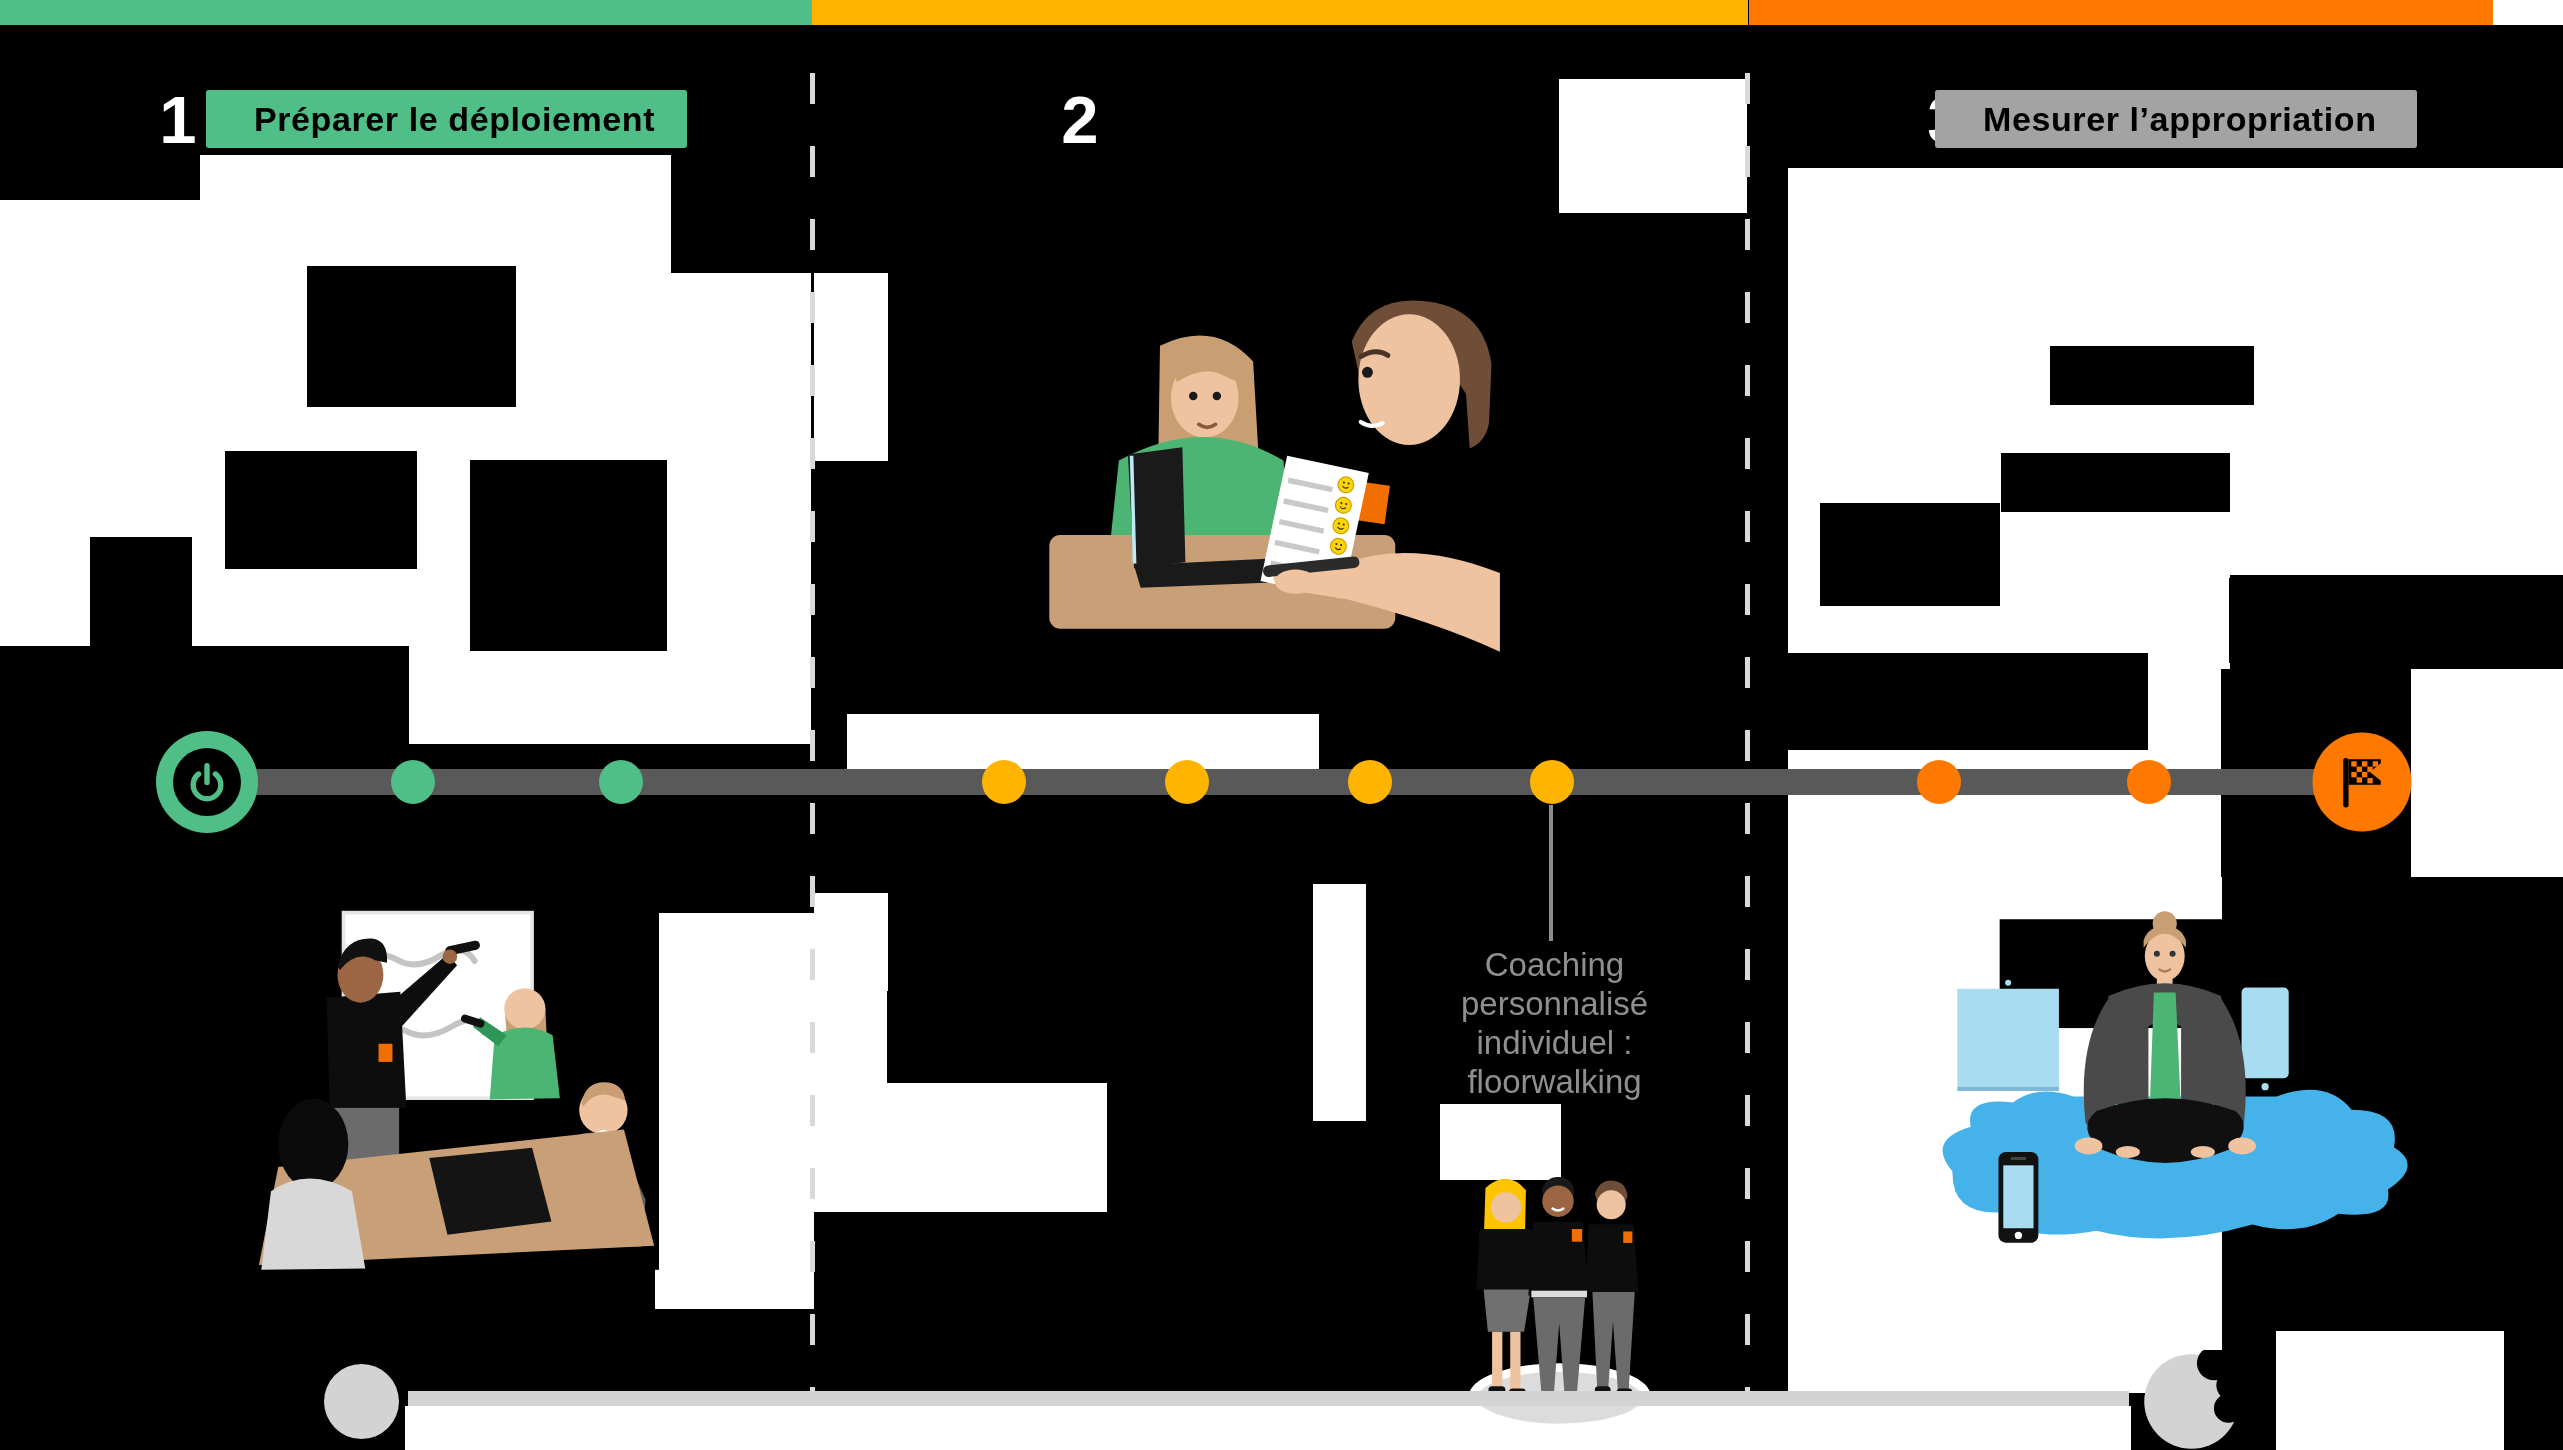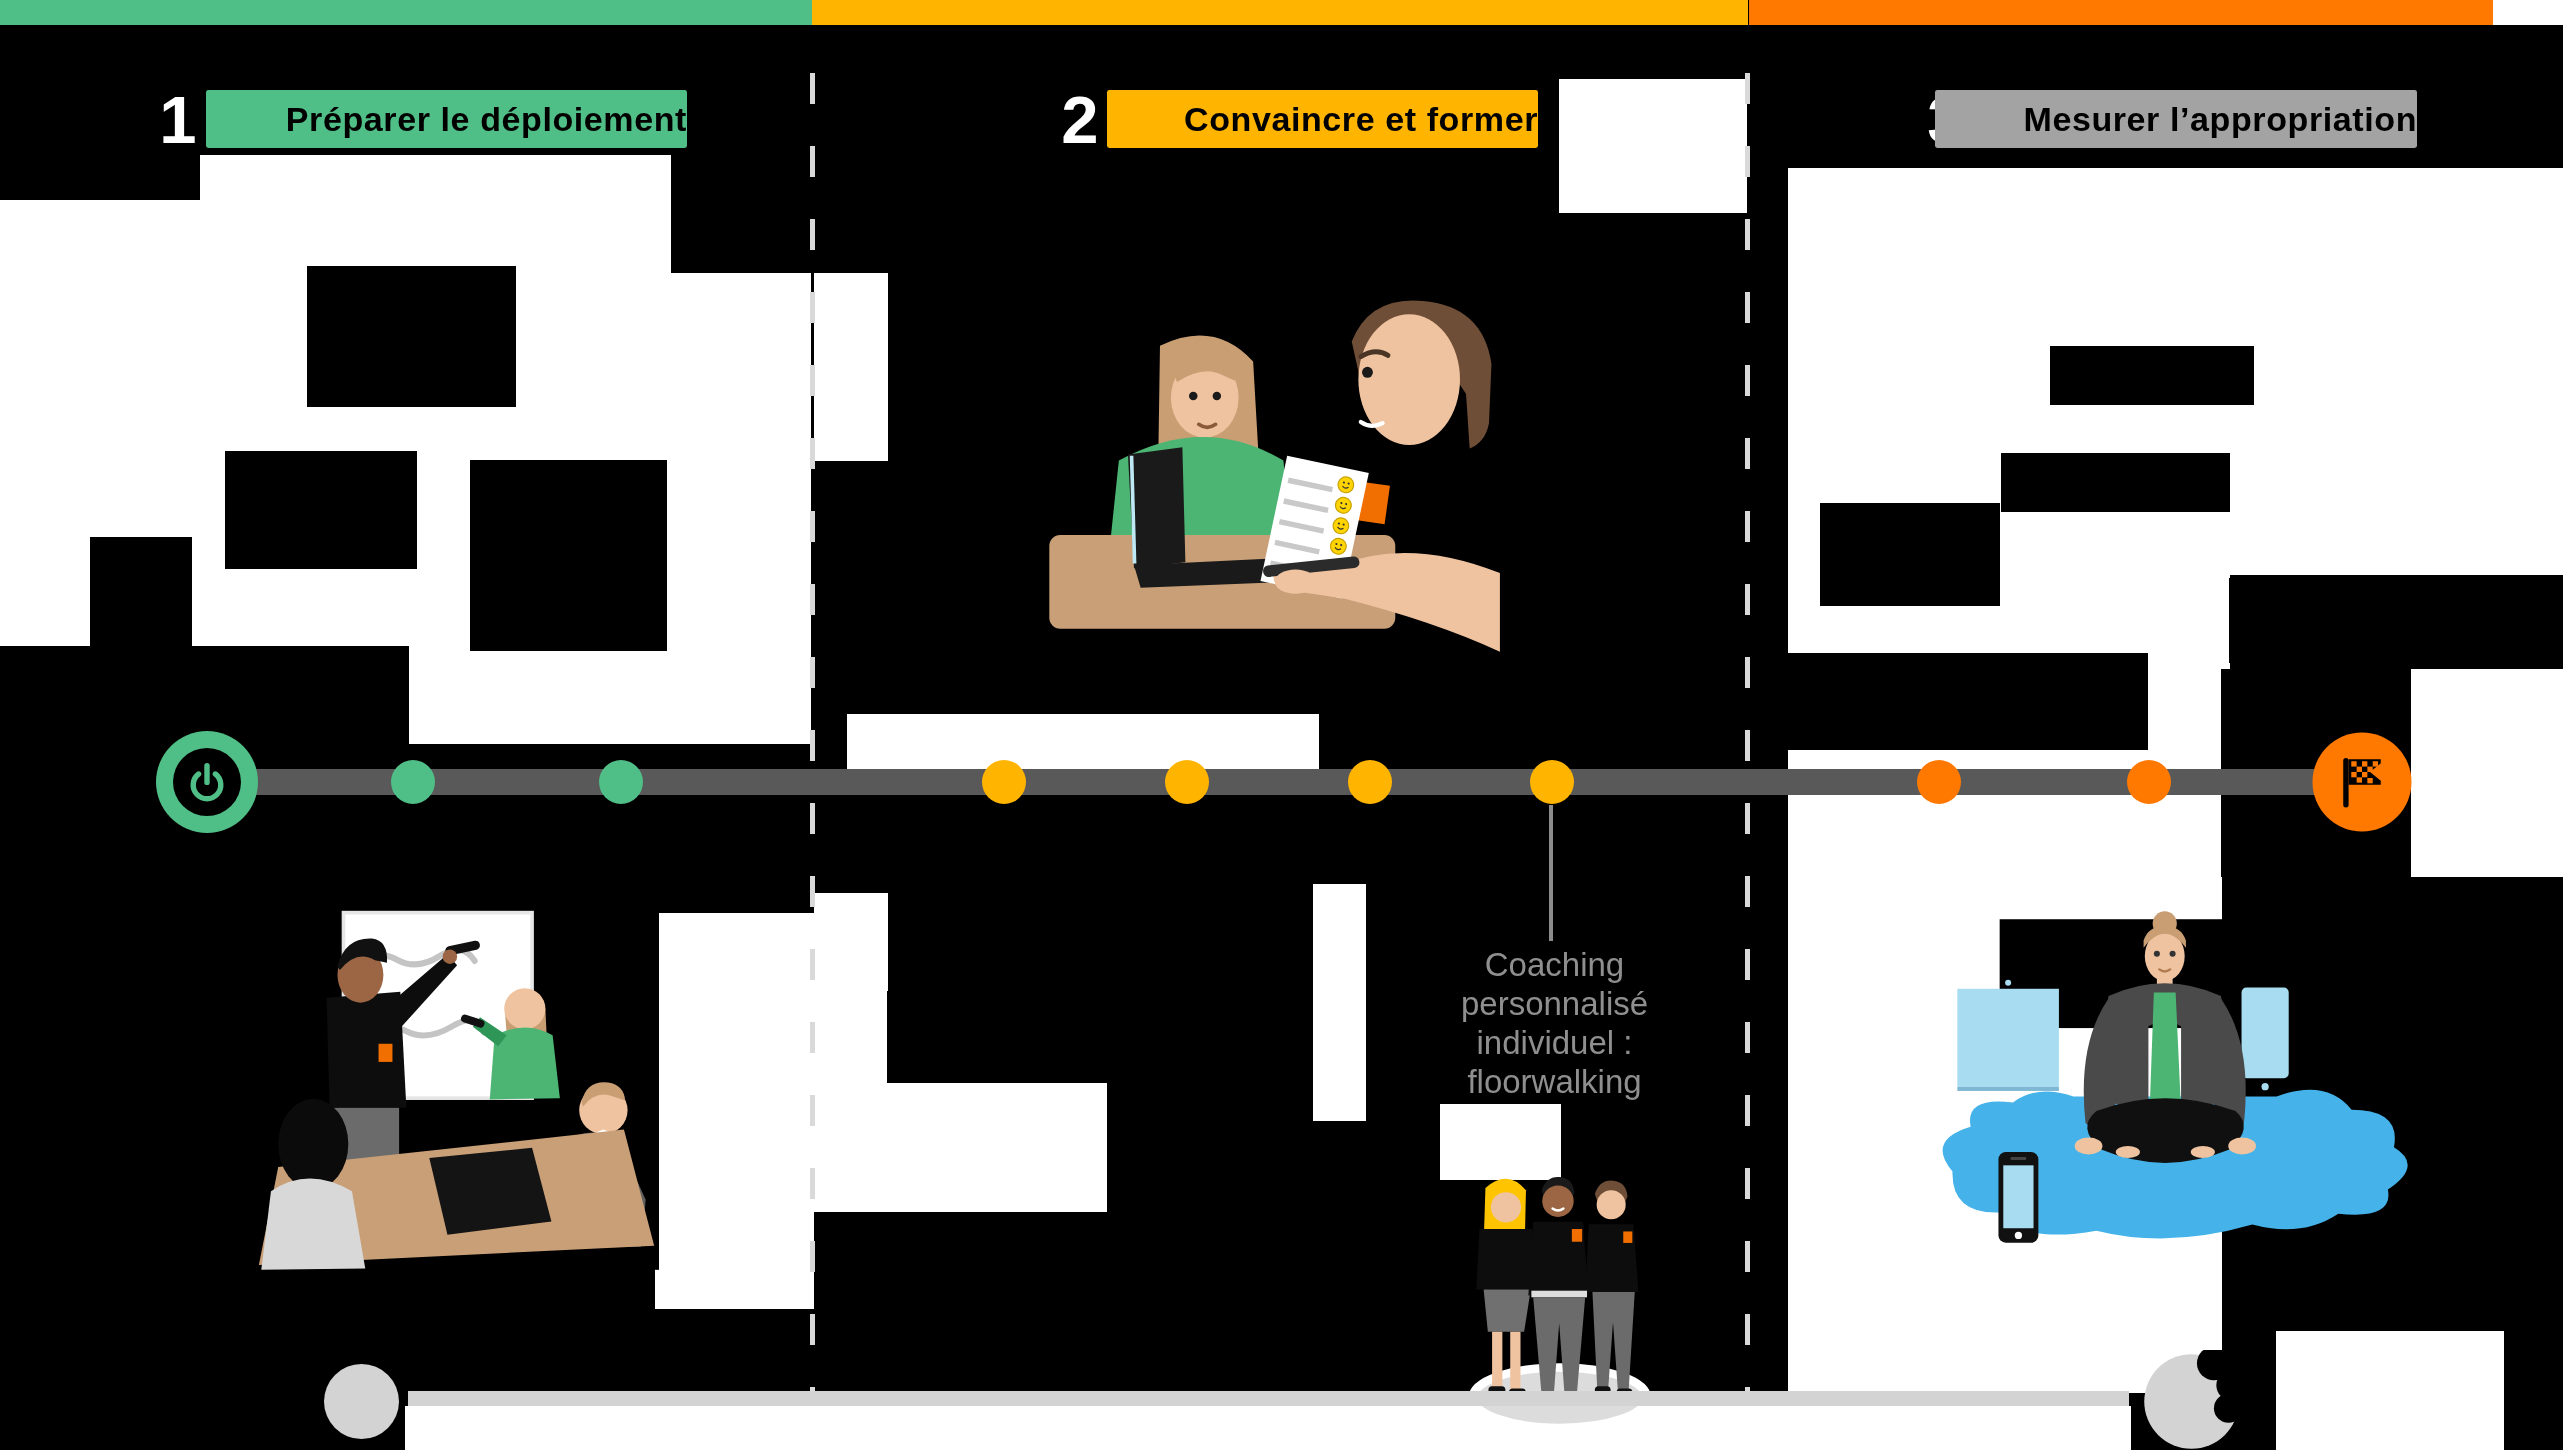--- a/index.html
+++ b/index.html
@@ -5,21 +5,21 @@
   html,body{margin:0;padding:0;background:#000;}
   #canvas{position:relative;width:2563px;height:1450px;background:#000;overflow:hidden;
           font-family:"Liberation Sans",sans-serif;}
   .abs{position:absolute;}
   .wb{position:absolute;background:#fff;}
   .bb{position:absolute;background:#000;}
   .seg{position:absolute;top:0;height:25.4px;}
   .dash{position:absolute;width:5.4px;}
   .banner{position:absolute;height:58px;border-radius:2.4px;display:flex;align-items:center;
           padding-left:48px;box-sizing:border-box;font-weight:bold;font-size:34px;color:#000;
-          letter-spacing:0.6px;white-space:nowrap;justify-content:flex-end;}
+          letter-spacing:0.6px;white-space:nowrap;}
   .numc{position:absolute;width:76px;height:76px;border-radius:50%;background:#000;color:#fff;
         display:flex;align-items:center;justify-content:center;font-weight:bold;font-size:67px;
         transform:translate(-50%,-50%);}
   .dot{position:absolute;width:44px;height:44px;border-radius:50%;transform:translate(-50%,-50%);}
   .bigdot{position:absolute;border-radius:50%;transform:translate(-50%,-50%);}
   #coaching{position:absolute;left:1397px;top:945px;width:315px;text-align:center;
             font-weight:normal;font-size:33px;line-height:39px;}
   svg{display:block;}
 </style>
 </head>
@@ -70,23 +70,20 @@
 
   <div class="numc" style="left:178px;top:119px">
     <span>1</span>
   </div>
   <div class="banner" style="left: 206px; top: 90px; width: 481px; background: rgb(80, 190, 135);">
     <span>Préparer le déploiement</span>
   </div>
 
   <div class="numc" style="left:1080px;top:119px">
     <span>2</span>
-  </div>
-  <div class="banner" style="left: 1107px; top: 90px; width: 431px; background: rgb(255, 180, 0);">
-    <span>Convaincre et former</span>
   </div>
 
   <div class="numc" style="left:1946px;top:119px">
     <span>3</span>
   </div>
   <div class="banner" style="left: 1935px; top: 90px; width: 482px; background: #a3a3a3;">
     <span>Mesurer l’appropriation</span>
   </div>
 
   <div class="abs" style="left: 207px; top: 769px; width: 2155px; height: 26px; border-radius: 12.7px; background: rgb(89, 89, 89);"></div>

